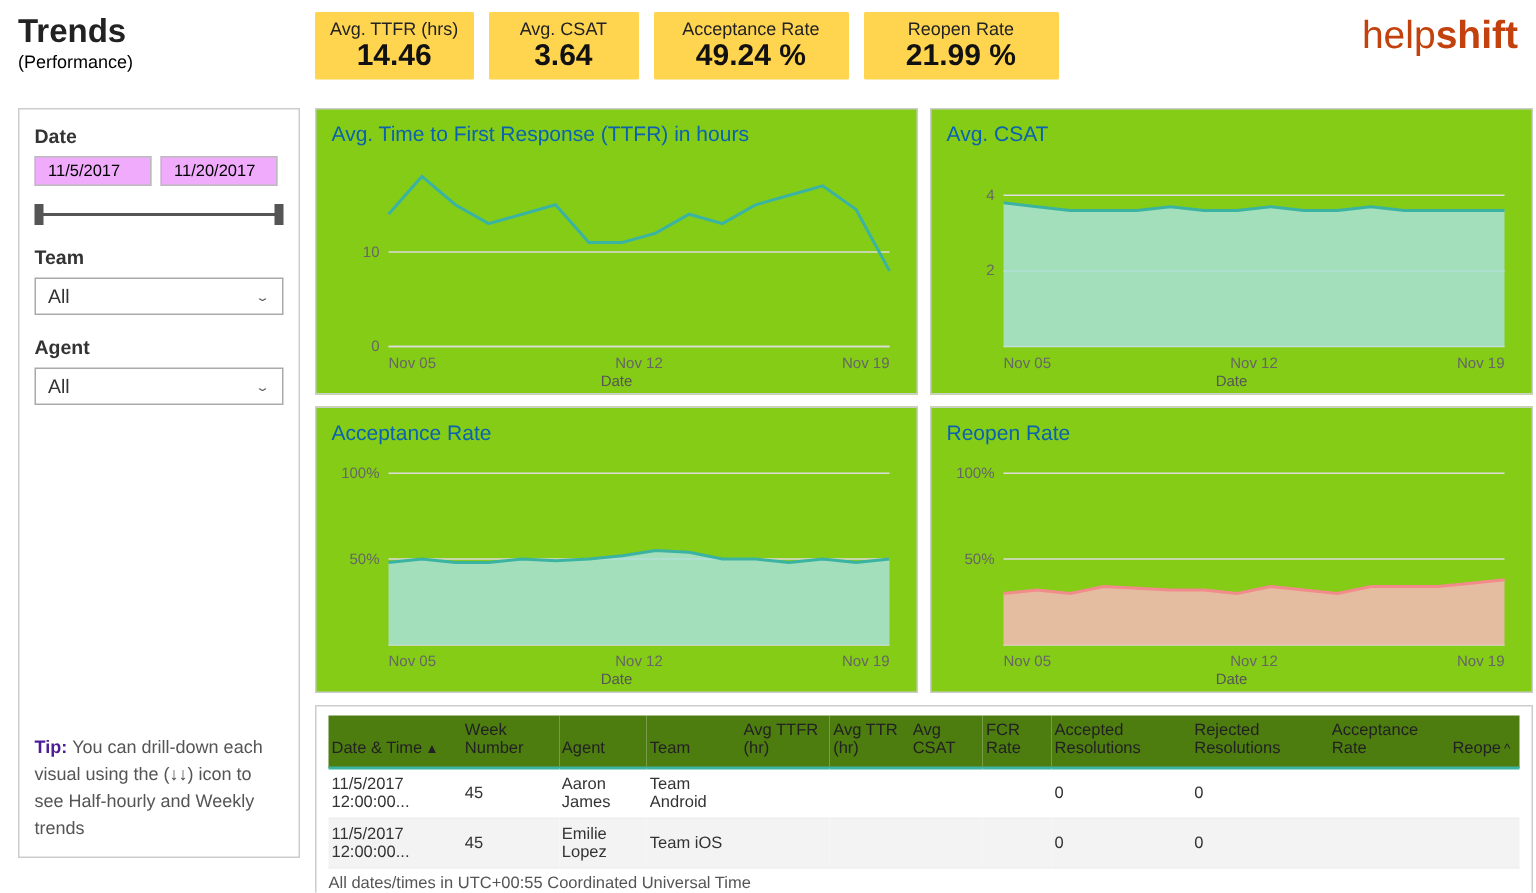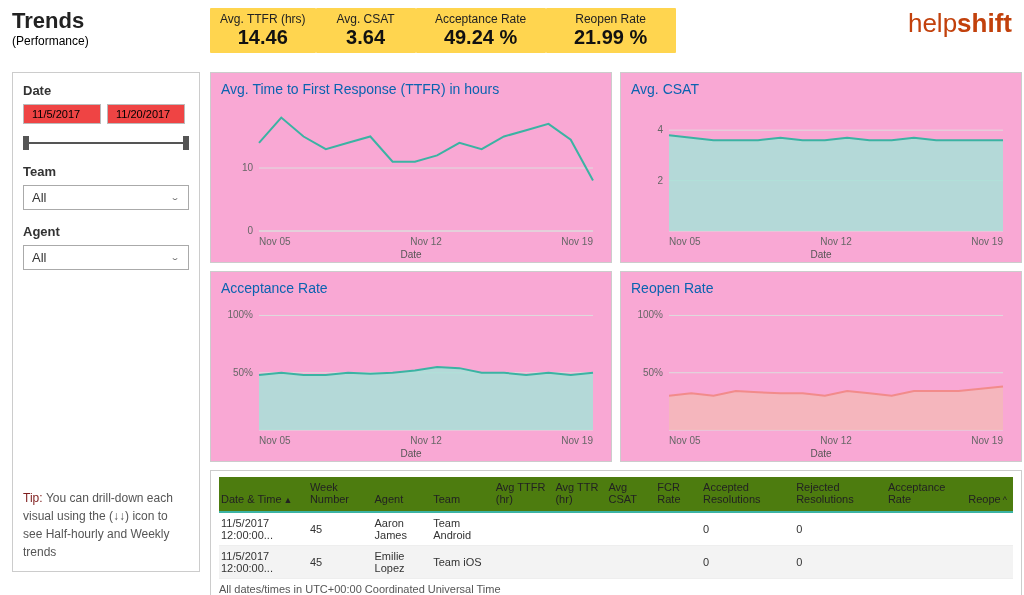--- a/index.html
+++ b/index.html
@@ -10,21 +10,21 @@
       background: #fff;
       width: 1024px;
       height: 595px;
       overflow: hidden;
       padding: 8px 12px 8px 12px;
     }
     .top-row { display: flex; align-items: flex-start; gap: 10px; height: 58px; }
     .title-block { width: 188px; flex: none; }
     .title-block h1 { font-size: 22px; font-weight: 700; color: #222; }
     .title-block .sub { font-size: 12px; color: #000000; }
-    .kpis { display: flex; flex: 1; }
+    .kpis { display: flex; gap: 10px; flex: 1; }
     .kpi {
       background: #ffd54f;
       text-align: center;
       padding: 4px 10px 4px 10px;
       border-radius: 1px;
       min-width: 100px;
       display: flex; flex-direction: column; justify-content: center;
     }
     .kpi .klabel { font-size: 12px; color: #222; }
     .kpi .kval { font-size: 20px; font-weight: 700; color: #111; }
@@ -38,40 +38,40 @@
       border: 1px solid #ccc;
       padding: 10px 10px;
       display: flex; flex-direction: column; gap: 14px;
       height: 500px;
     }
     .sb-group { display: flex; flex-direction: column; gap: 6px; }
     .sb-label { font-weight: 700; font-size: 13px; }
     .date-inputs { display: flex; gap: 6px; }
     .date-inputs input {
       width: 78px; font-size: 11px; padding: 3px 8px;
-      border: 1px solid #bbb; background: #ef4444;
+      border: 1px solid #bbb; background: #f0abfc;
     }
     .slider-line { position: relative; height: 14px; margin-top: 6px; }
     .slider-line .track { position: absolute; left: 3px; right: 3px; top: 6px; height: 2px; background: #555; }
     .slider-line .handle { position: absolute; width: 6px; height: 14px; background: #555; top: 0; }
     .select {
       display: flex; justify-content: space-between; align-items: center;
       border: 1px solid #aaa; padding: 4px 8px; font-size: 13px; background: #fff;
       cursor: pointer;
     }
     .chev { transform: scaleY(0.6); color: #555; font-size: 12px; }
     .tip {
       margin-top: auto; font-size: 12px; color: #555; line-height: 1.5;
     }
-    .tip b { font-weight: 400; color: #7f1d1d; }
+    .tip b { font-weight: 700; color: #4c1d95; }
 
     .content { flex: 1; display: flex; flex-direction: column; gap: 8px; }
     .charts-row { display: flex; gap: 8px; }
     .card {
-      border: 1px solid #ccc; padding: 8px 10px 0 10px; background: #f9a8d4;
+      border: 1px solid #ccc; padding: 8px 10px 0 10px; background: #84cc16;
       flex: 1; position: relative;
     }
     .card-title { color: #0b63b0; font-size: 14px; margin-bottom: 4px; }
     .card svg { display: block; }
     .xaxis-label { text-align: center; font-size: 10px; color: #555; margin-top: -2px; padding-bottom: 2px; }
 
     .table-wrap {
       border: 1px solid #ccc; padding: 6px 8px 4px 8px;
     }
     .tbl { width: 100%; border-collapse: collapse; font-size: 11px; }
@@ -262,16 +262,16 @@
               <td></td>
               <td></td>
               <td></td>
               <td>0</td>
               <td>0</td>
               <td></td>
               <td></td>
             </tr>
           </tbody>
       </table>
-      <div class="tz">All dates/times in UTC+00:00 Coordinated Universal Time</div>
+      <div class="tz">All dates/times in UTC+00:55 Coordinated Universal Time</div>
     </div>
   </div>
 </div>
 
 </body></html>

